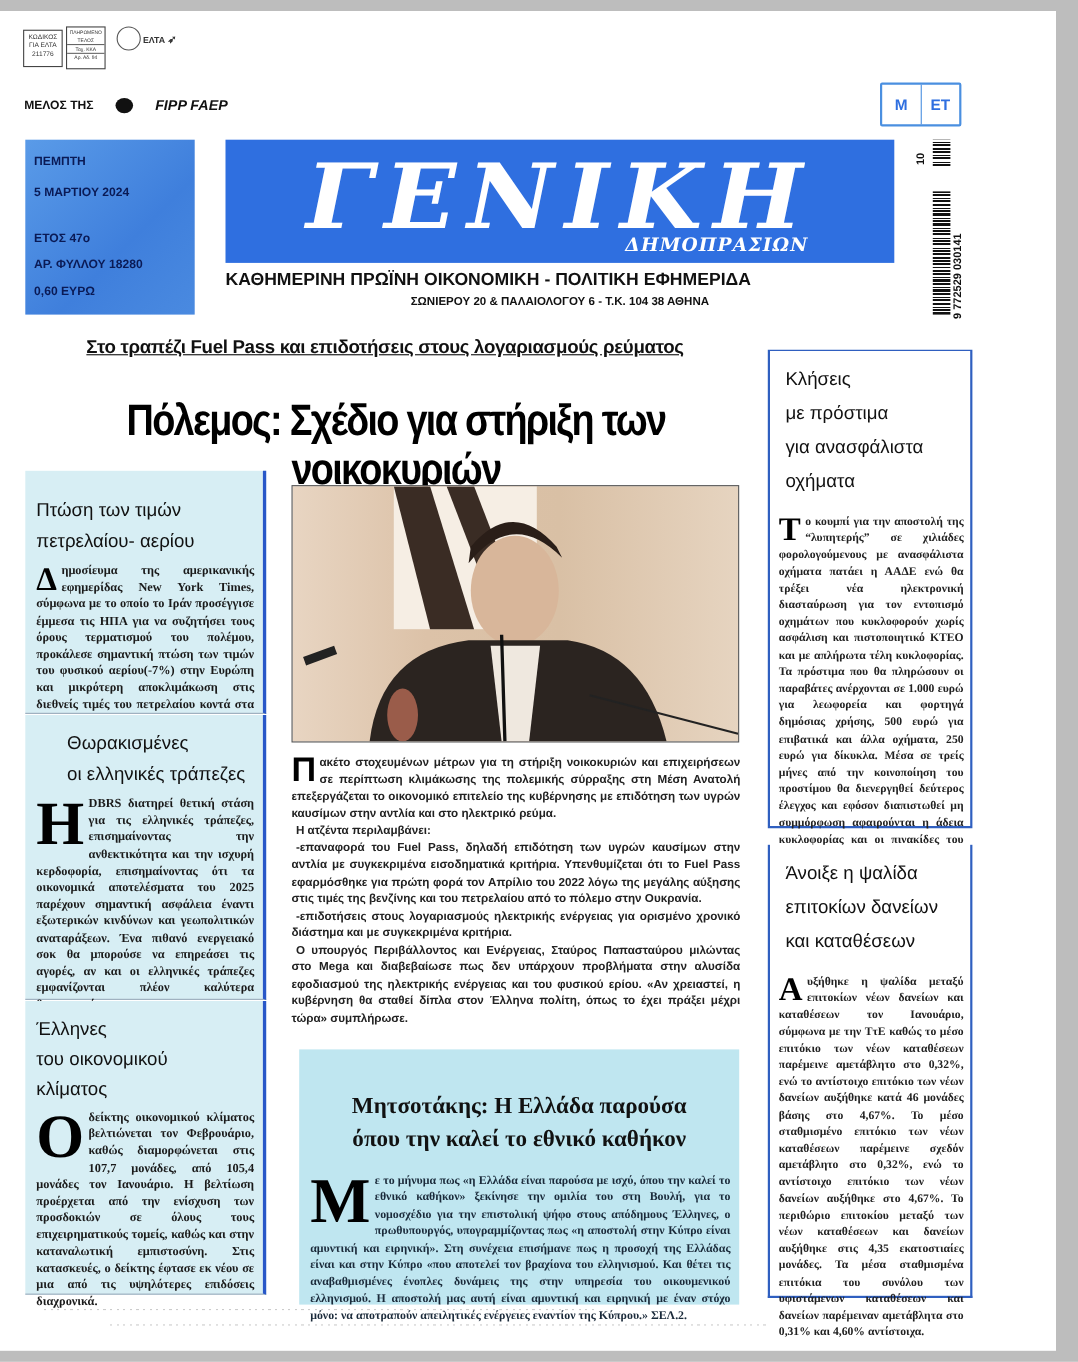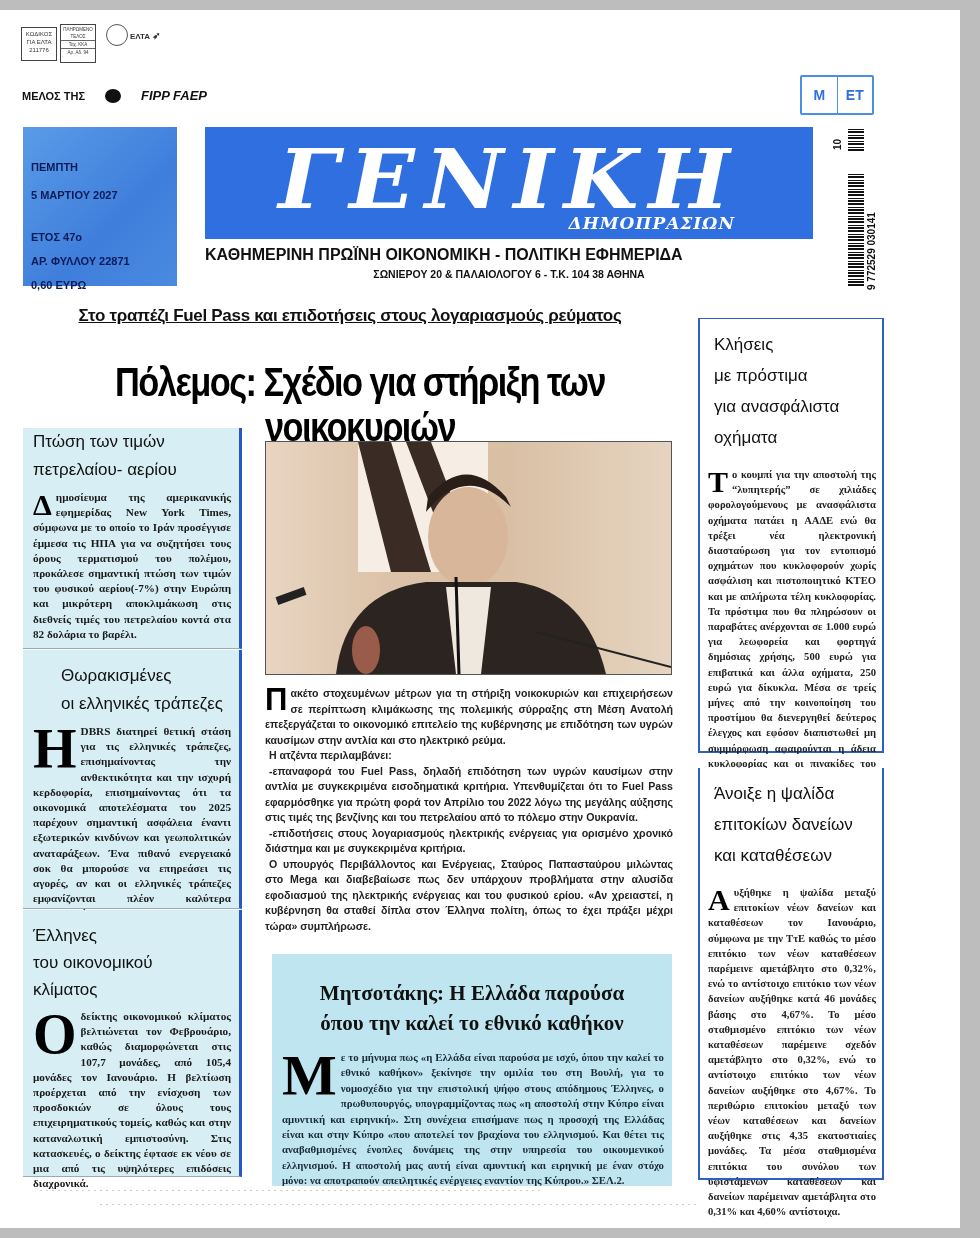--- a/index.html
+++ b/index.html
@@ -5,21 +5,21 @@
   html, body { margin:0; padding:0; }
   body { width:980px; height:1238px; background:#bdbdbd; position:relative; overflow:hidden; font-family:"Liberation Sans", sans-serif; }
   .page { position:absolute; left:0; top:10px; width:960px; height:1218px; background:#fff; }
   .abs { position:absolute; }
   
   .stamp { position:absolute; border:1px solid #444; font-size:6px; color:#333; text-align:center; line-height:8px; font-family:"Liberation Sans", sans-serif; }
   .member { position:absolute; left:22px; top:78px; font-size:11px; font-weight:bold; color:#111; display:flex; align-items:center; gap:20px; }
   .member .logo { font-weight:bold; font-style:italic; font-size:13px; }
   
   .datebox { position:absolute; left:23px; top:117px; width:154px; height:159px; background:linear-gradient(135deg,#5a9be8,#3f7fdc 60%,#4a8ae0); color:#0a1a55; font-weight:bold; font-size:11px; }
-  .datebox div { position:absolute; left:8px;margin-top:20px; }
+  .datebox div { position:absolute; left:8px; }
   
   .mast { position:absolute; left:205px; top:117px; width:608px; height:112px; background:#2f6fe0; overflow:hidden; }
   .mast-title { position:absolute; left:0; right:0; top:2px; text-align:center; font-family:"DejaVu Serif", serif; font-weight:bold; font-style:italic; font-size:86px; color:#fff; letter-spacing:10px; transform:scaleY(0.95); }
   .mast-sub { position:absolute; right:78px; bottom:6px; font-family:"DejaVu Serif", serif; font-weight:bold; font-style:italic; font-size:17px; color:#fff; letter-spacing:1px; }
   .tagline { position:absolute; left:205px; top:236px; width:608px; text-align:left; font-weight:bold; font-size:16px; color:#111; }
   .address { position:absolute; left:205px; top:258px; width:608px; text-align:center; font-weight:bold; font-size:10.5px; color:#111; }
   
   .met { position:absolute; left:800px; top:65px; width:70px; height:36px; border:2px solid #4a8fe0; border-radius:2px; display:flex; color:#2f6fe0; font-weight:bold; font-size:14px; }
   .met span { flex:1; display:flex; align-items:center; justify-content:center; }
   .met span:first-child { border-right:1px solid #4a8fe0; }
@@ -34,21 +34,21 @@
   .lbox p { margin:6px 8px 0 10px; font-family:"Liberation Serif", serif; font-weight:bold; font-size:11.2px; line-height:15.2px; color:#1a1a1a; text-align:justify; }
   .drop { float:left; font-family:"Liberation Serif", serif; font-weight:bold; color:#000; line-height:0.8; margin:3px 4px 0 0; }
   
   .photo { position:absolute; left:265px; top:431px; width:405px; height:232px; border:1px solid #555; overflow:hidden; background:linear-gradient(90deg,#e8d5c2 0%,#dcc2a8 30%,#d9c0a5 60%,#e6d4c0 100%); }
   
   .mainart { position:absolute; left:265px; top:676px; width:408px; font-weight:bold; font-size:10.6px; line-height:15.5px; color:#222; text-align:justify; }
   .mainart p { margin:0; text-indent:4px; }
   .pdrop { float:left; font-size:31px; line-height:26px; margin:1px 3px 0 0; font-family:"Liberation Sans", sans-serif; color:#000; }
   
   .mbox { position:absolute; left:272px; top:944px; width:400px; height:232px; background:#bfe6f0; }
-  .mbox h2 { margin:4px; padding-top:20px; text-align:center; font-family:"Liberation Serif", serif; font-weight:bold; font-size:21px; line-height:30px; color:#111; }
+  .mbox h2 { margin:16px; padding-top:20px; text-align:center; font-family:"Liberation Serif", serif; font-weight:bold; font-size:21px; line-height:30px; color:#111; }
   .mbox p { margin:12px 8px 0 10px; font-family:"Liberation Serif", serif; font-weight:bold; font-size:10.8px; line-height:15.4px; color:#1a2a3a; text-align:justify; }
   
   .rbox { position:absolute; left:698px; width:182px; border:2px solid #2f5fc0; border-top-width:1px; background:#fff; }
   .rbox h3 { margin:4px; padding:6px 0 0 10px; font-weight:normal; font-size:17px; line-height:31px; color:#111; }
   .rbox p { margin:14px 6px 0 8px; font-family:"Liberation Serif", serif; font-weight:bold; font-size:10.6px; line-height:15.2px; color:#222; text-align:justify; }
   .faint { position:absolute; height:1px; background:repeating-linear-gradient(90deg,#ccc 0 2px,transparent 2px 6px); }
 </style>
 </head>
 <body>
 
@@ -70,23 +70,23 @@
   </div>
 
   <div class="member">
     <span>ΜΕΛΟΣ ΤΗΣ</span>
     <span style="display:inline-block;width:16px;height:14px;border-radius:50%;background:#111;"></span>
     <span class="logo">FIPP FAEP</span>
   </div>
 
   <div class="datebox">
     <div style="top:14px;">ΠΕΜΠΤΗ</div>
-    <div style="top:42px;">5 ΜΑΡΤΙΟΥ  2027</div>
+    <div style="top:42px;">5 ΜΑΡΤΙΟΥ  2024</div>
     <div style="top:84px;">ΕΤΟΣ  47ο</div>
-    <div style="top:108px;">ΑΡ. ΦΥΛΛΟΥ 22871</div>
+    <div style="top:108px;">ΑΡ. ΦΥΛΛΟΥ 18280</div>
     <div style="top:132px;">0,60 ΕΥΡΩ</div>
   </div>
 
   <div class="mast">
     <div class="mast-title">ΓΕΝΙΚΗ</div>
     <div class="mast-sub">ΔΗΜΟΠΡΑΣΙΩΝ</div>
   </div>
   <div class="tagline">ΚΑΘΗΜΕΡΙΝΗ ΠΡΩΪΝΗ ΟΙΚΟΝΟΜΙΚΗ - ΠΟΛΙΤΙΚΗ ΕΦΗΜΕΡΙΔΑ</div>
   <div class="address">ΣΩΝΙΕΡΟΥ 20 &amp; ΠΑΛΑΙΟΛΟΓΟΥ  6 - Τ.Κ. 104 38 ΑΘΗΝΑ</div>
 
@@ -97,21 +97,21 @@
 
   <div class="barcode" style="left:848px;top:117px;height:24px;background:repeating-linear-gradient(0deg,#111 0 2px,#fff 2px 3px,#111 3px 4px,#fff 4px 6px);"></div>
   <div class="barnum" style="left:832px;top:140px;">10</div>
   <div class="barcode" style="left:848px;top:164px;height:112px;background:repeating-linear-gradient(0deg,#111 0 2px,#fff 2px 3px,#111 3px 5px,#fff 5px 6px,#111 6px 7px,#fff 7px 9px);"></div>
   <div class="barnum" style="left:866px;top:280px;font-size:10px;">9 772529 030141</div>
 
   <div class="kicker">Στο τραπέζι Fuel Pass και επιδοτήσεις στους λογαριασμούς ρεύματος</div>
   <div class="headline">Πόλεμος: Σχέδιο για στήριξη των νοικοκυριών</div>
 
   <div class="lbox" style="top:418px;height:220px;">
-    <h3 style="padding-top:0;">
+    <h3 style="padding-top:22px;">
       <span>Πτώση των τιμών</span><br>
       <span>πετρελαίου- αερίου</span>
     </h3>
     <p><span class="drop" style="font-size:30px;">Δ</span><span>ημοσίευμα της αμερικανικής εφημερίδας New York Times, σύμφωνα με το οποίο το Ιράν προσέγγισε έμμεσα τις ΗΠΑ για να συζητήσει τους όρους τερματισμού του πολέμου, προκάλεσε σημαντική πτώση των τιμών του φυσικού αερίου(-7%) στην Ευρώπη και μικρότερη αποκλιμάκωση στις διεθνείς τιμές του πετρελαίου κοντά στα 82 δολάρια το βαρέλι.</span></p>
   </div>
 
   <div class="lbox" style="top:640px;height:258px;">
     <h3 style="padding-top:12px;padding-left:38px;">
       <span>Θωρακισμένες</span><br>
       <span>οι ελληνικές τράπεζες</span>

